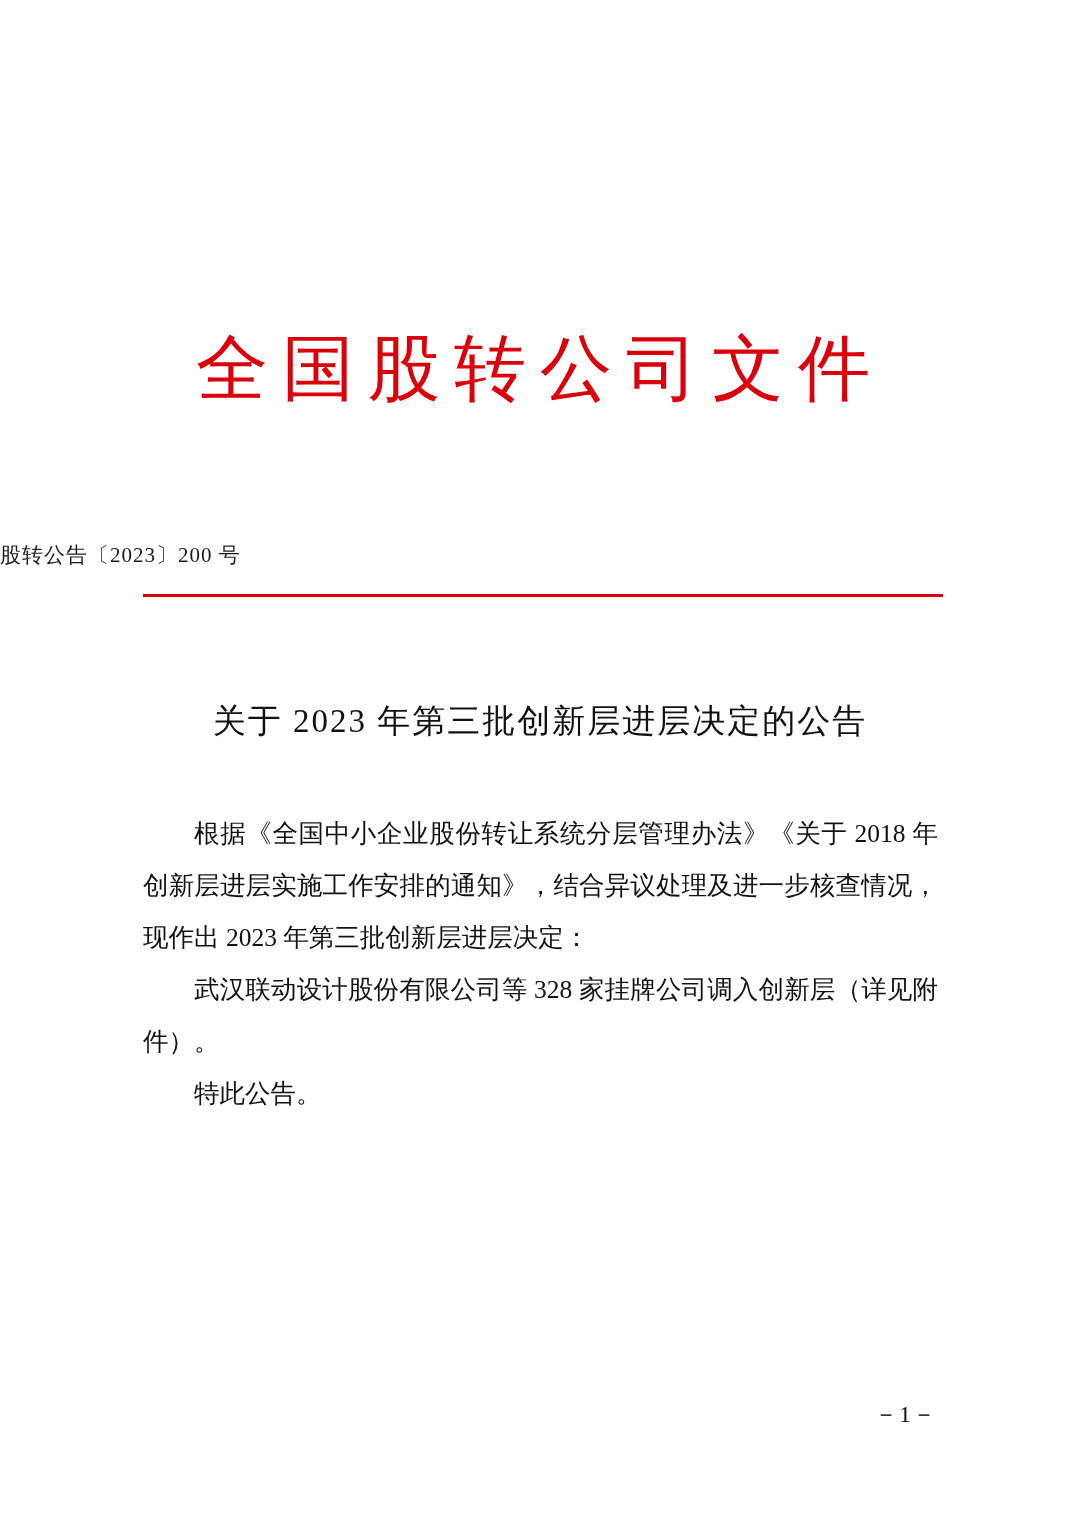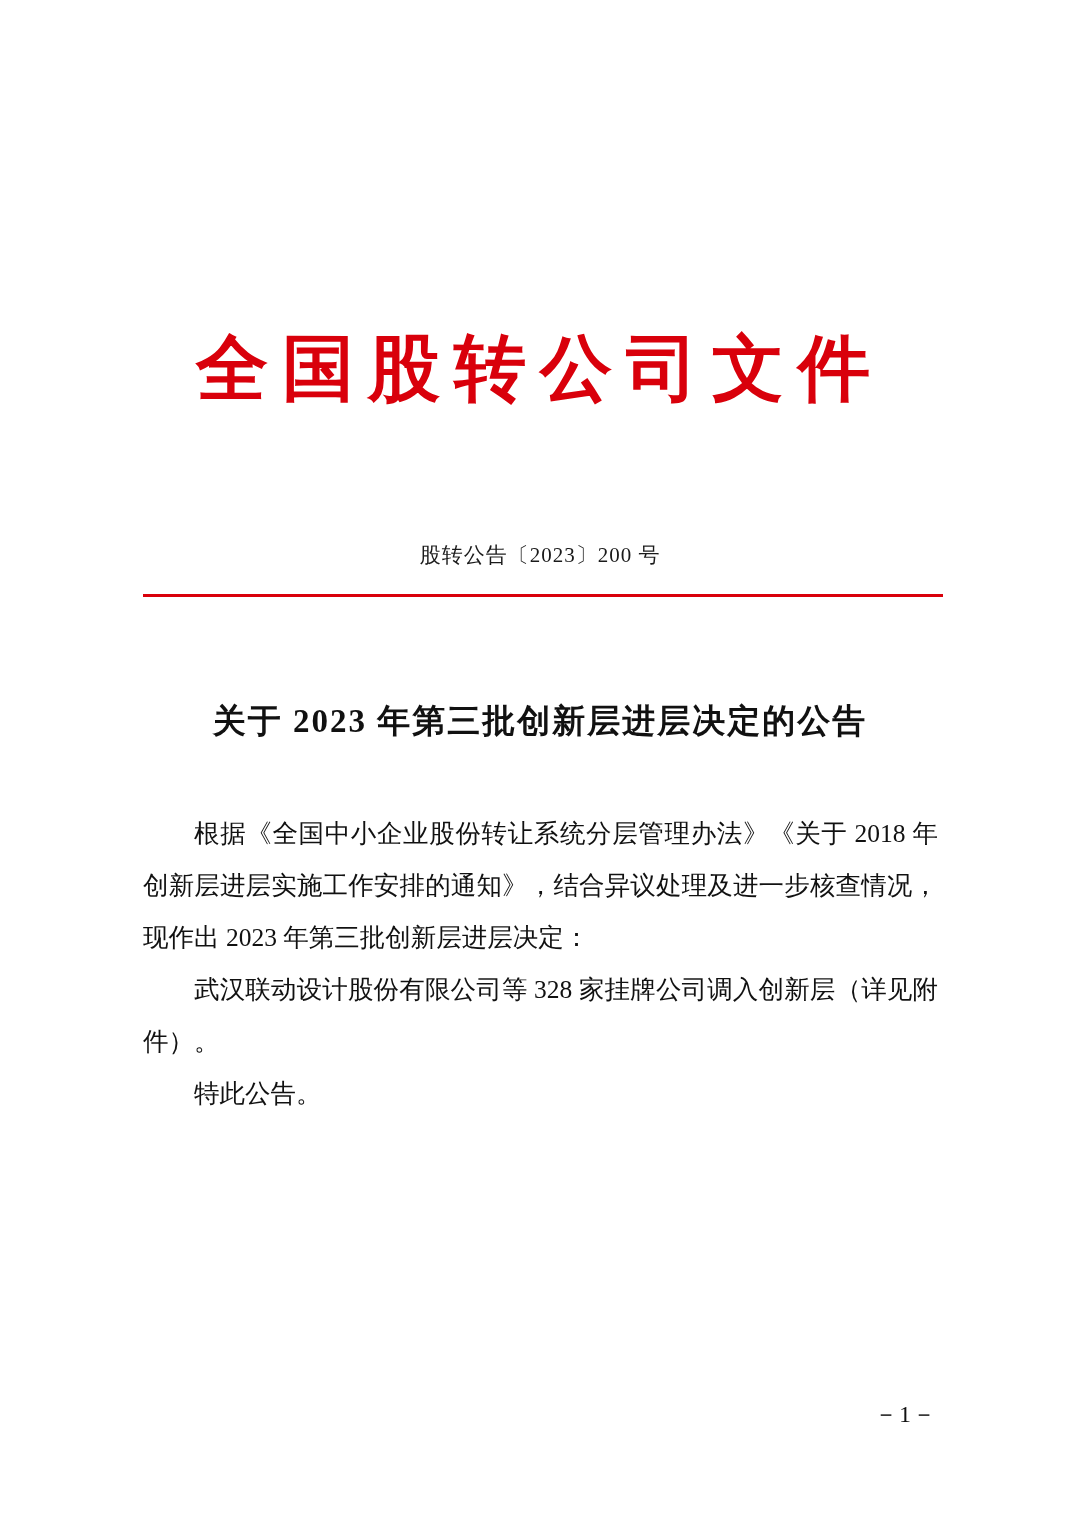--- a/index.html
+++ b/index.html
@@ -18,52 +18,52 @@
   .doc-header {
     position: absolute;
     top: 330px;
     left: 0;
     width: 1080px;
     text-align: center;
   }
   .doc-header-title {
     color: #d9000b;
     font-family: "Liberation Serif", "DejaVu Serif", serif;
-    font-weight: bold;
+    font-weight: normal;
     font-size: 72px;
     letter-spacing: 14px;
     line-height: 1.1;
     white-space: nowrap;
   }
   .doc-number {
     position: absolute;
     top: 541px;
     left: 0;
     width: 1080px;
-    text-align: center;
+    text-align: left;
     font-size: 21px;
     letter-spacing: 1px;
     color: #1a1a1a;
   }
   .red-rule {
     position: absolute;
     top: 594px;
     left: 143px;
     width: 800px;
     height: 3px;
     background: #d9000b;
   }
   .doc-title {
     position: absolute;
     top: 699px;
     left: 0;
     width: 1080px;
     text-align: center;
     font-size: 33px;
-    font-weight: bold;
+    font-weight: normal;
     letter-spacing: 2px;
     color: #111111;
   }
   .body-text {
     position: absolute;
     top: 808px;
     left: 143px;
     width: 795px;
     font-size: 25.5px;
     line-height: 52px;

